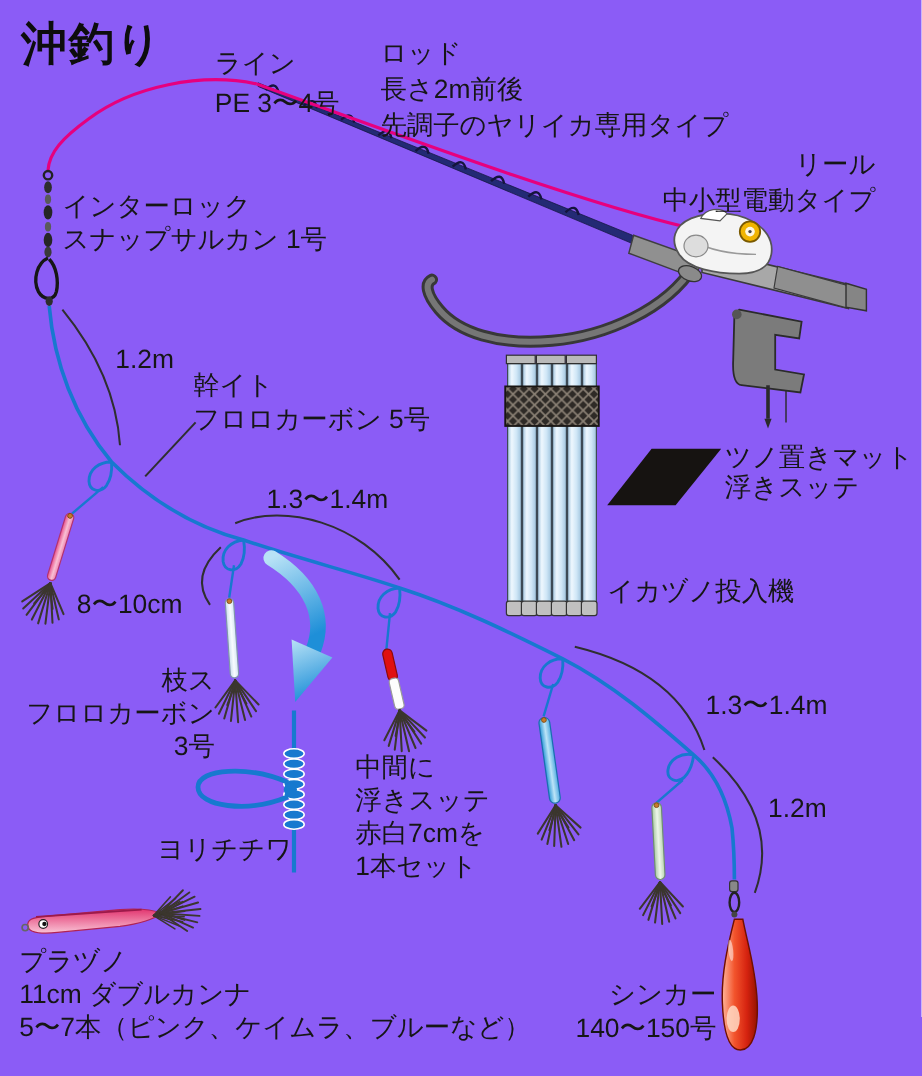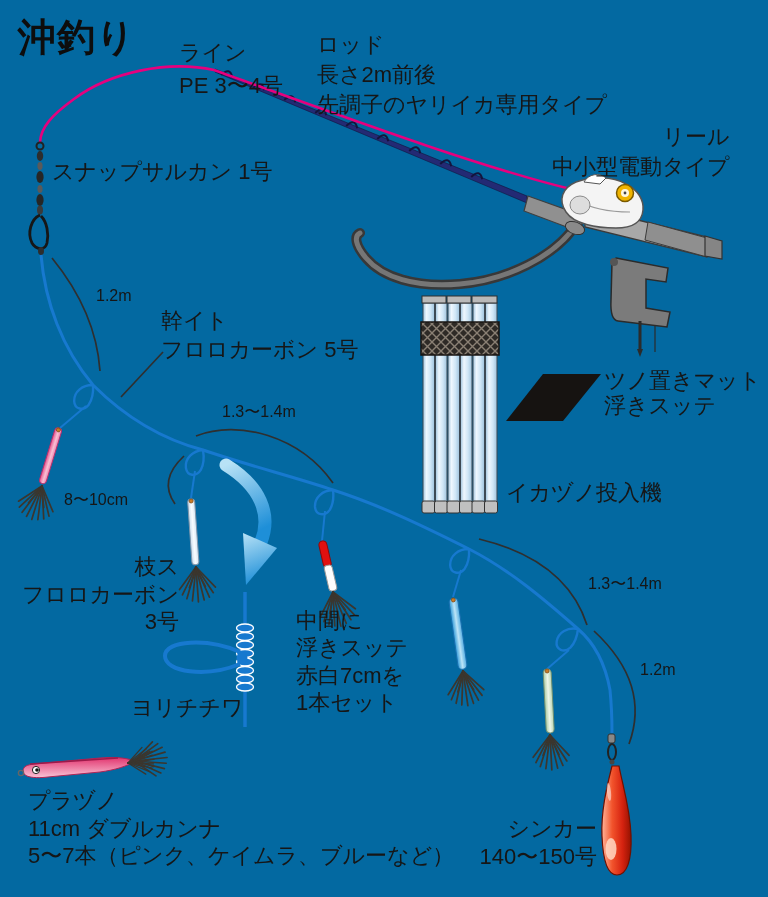--- a/index.html
+++ b/index.html
@@ -1,22 +1,22 @@
 <!DOCTYPE html>
 <html><head>
 <meta charset="utf-8">
 <style>
   html,body{margin:0;padding:0;background:#fff;}
-  #stage{position:relative;width:768px;height:897px;background:#0369a1;overflow:hidden;
+  #stage{position:relative;width:768px;height:897px;background:#8b5cf6;overflow:hidden;
          font-family:"Liberation Sans","DejaVu Sans",sans-serif;}
   #art{position:absolute;left:0;top:0;}
   .lbl{position:absolute;color:#161616;white-space:nowrap;line-height:1.25;
        font-family:"Liberation Sans","DejaVu Sans",sans-serif;}
   .jp{font-size:22px;}
-  .num{font-size:16px;}
+  .num{font-size:22px;}
   .title{font-size:38px;font-weight:800;letter-spacing:1px;color:#0d0d0d;}
   .ra{text-align:right;}
 </style>
 </head>
 <body>
 
 <div id="stage">
 
 <svg id="art" width="768" height="897" viewBox="0 0 768 897">
   <defs>
@@ -278,20 +278,21 @@
   <div>長さ2m前後</div>
   <div>先調子のヤリイカ専用タイプ</div>
 </div>
 
 <div class="lbl jp" style="left:552px;top:122px;line-height:30px;text-align:right;">
   <div>リール</div>
   <div>中小型電動タイプ</div>
 </div>
 
 <div class="lbl jp" style="left:52px;top:158px;line-height:28px;">
+  <div>インターロック</div>
   <div>スナップサルカン 1号</div>
 </div>
 
 <div class="lbl num" style="left:96px;top:286px;">1.2m</div>
 
 <div class="lbl jp" style="left:161px;top:306px;line-height:29px;">
   <div>幹イト</div>
   <div>フロロカーボン 5号</div>
 </div>
 
@@ -300,21 +301,21 @@
 <div class="lbl num" style="left:64px;top:452px;margin-top:38px;">8〜10cm</div>
 
 <div class="lbl jp ra" style="right:589px;top:513px;line-height:27.5px;margin-top:40px;">
   <div>枝ス</div>
   <div>フロロカーボン</div>
   <div>3号</div>
 </div>
 
 <div class="lbl jp" style="left:131px;top:694px;">ヨリチチワ</div>
 
-<div class="lbl jp" style="left:296px;top:607px;line-height:27.3px;">
+<div class="lbl jp" style="left:296px;top:626px;line-height:27.3px;">
   <div>中間に</div>
   <div>浮きスッテ</div>
   <div>赤白7cmを</div>
   <div>1本セット</div>
 </div>
 
 <div class="lbl jp" style="left:604px;top:368px;line-height:25px;">
   <div>ツノ置きマット</div>
   <div>浮きスッテ</div>
 </div>
@@ -323,19 +324,19 @@
 
 <div class="lbl num" style="left:588px;top:574px;">1.3〜1.4m</div>
 
 <div class="lbl num" style="left:640px;top:660px;">1.2m</div>
 
 <div class="lbl jp ra" style="right:171px;top:815px;line-height:28px;">
   <div>シンカー</div>
   <div>140〜150号</div>
 </div>
 
-<div class="lbl jp" style="left:28px;top:787px;line-height:27.5px;">
+<div class="lbl jp" style="left:16px;top:787px;line-height:27.5px;">
   <div>プラヅノ</div>
   <div>11cm ダブルカンナ</div>
   <div>5〜7本（ピンク、ケイムラ、ブルーなど）</div>
 </div>
 
 </div>
 
 </body></html>

